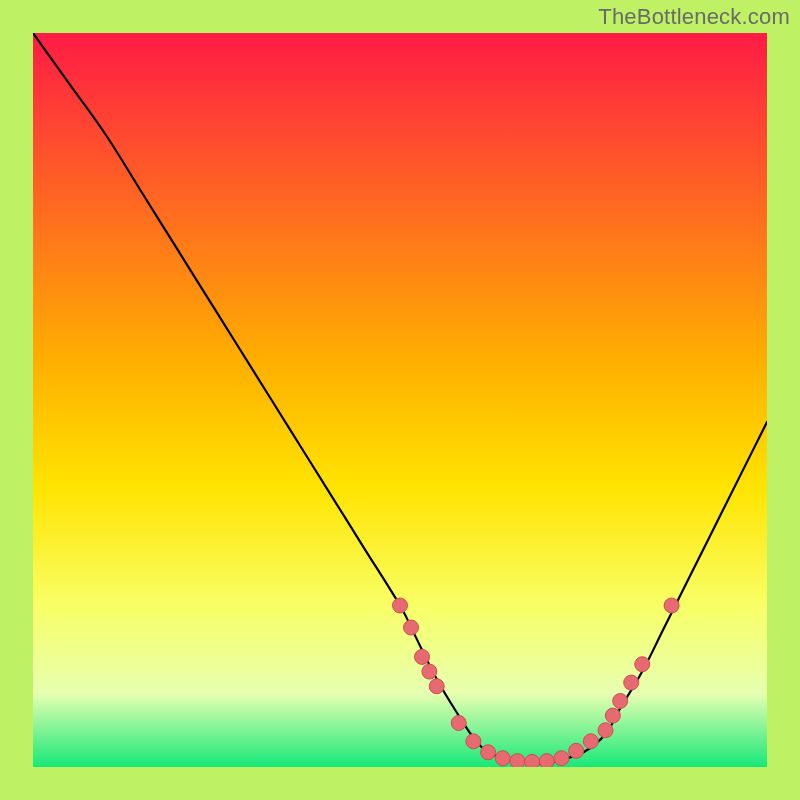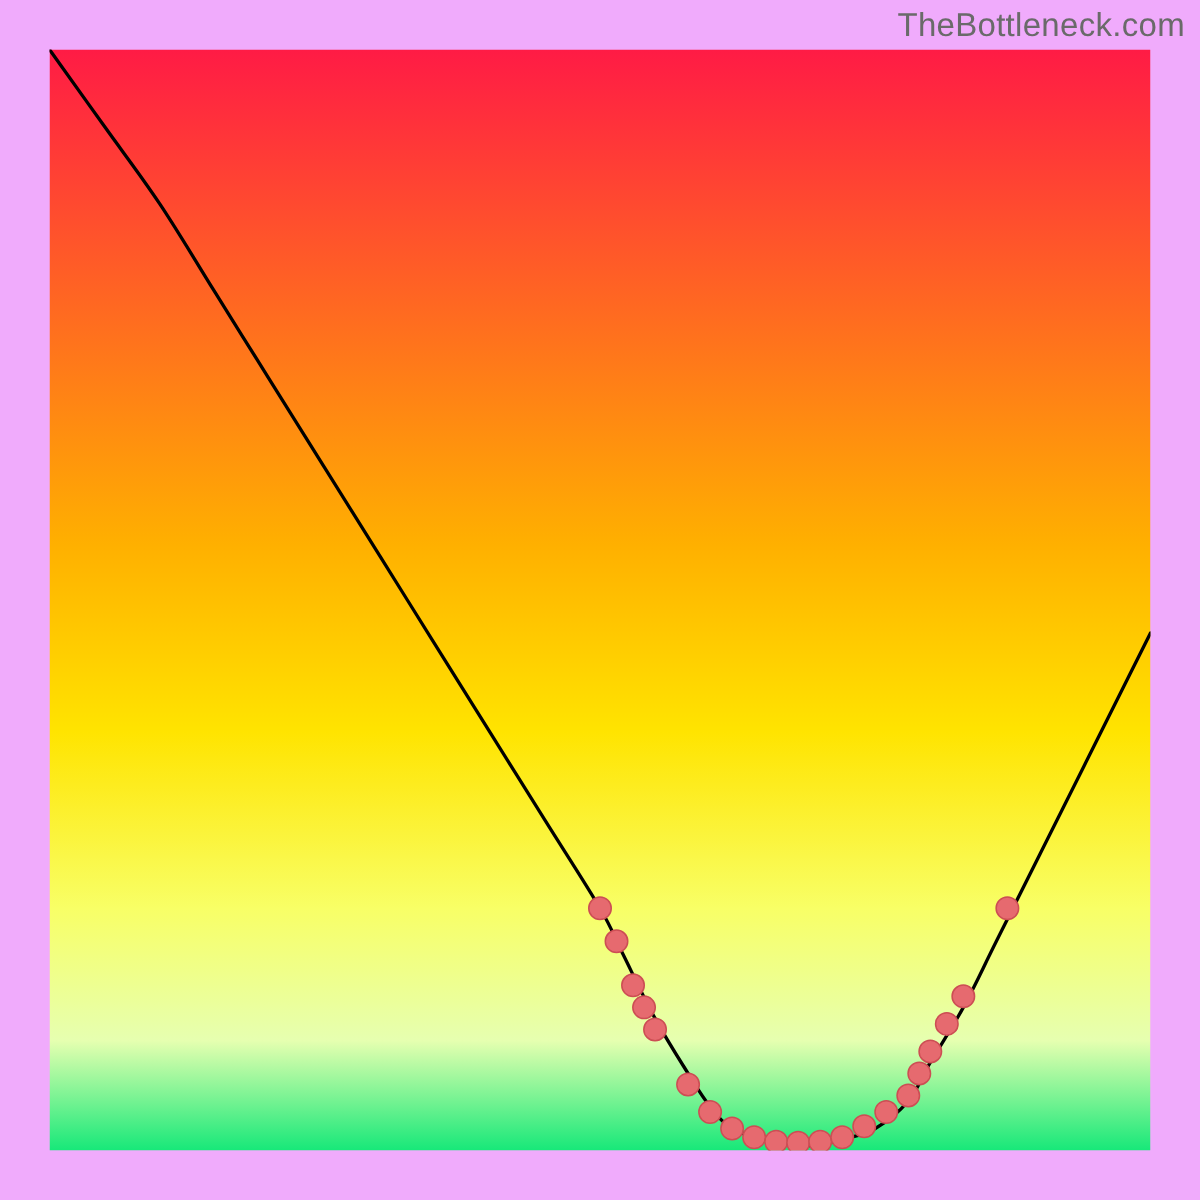--- a/index.html
+++ b/index.html
@@ -8,21 +8,21 @@
     background: #000;
     width: 800px;
     height: 800px;
     overflow: hidden;
     font-family: Arial, Helvetica, sans-serif;
   }
   .frame {
     position: relative;
     width: 800px;
     height: 800px;
-    background: #f0abfc;
+    background: #bef264;
   }
   .watermark {
     position: absolute;
     top: 4px;
     right: 10px;
     color: #6a6a6a;
     font-size: 22px;
     font-weight: 500;
     letter-spacing: 0.2px;
   }

